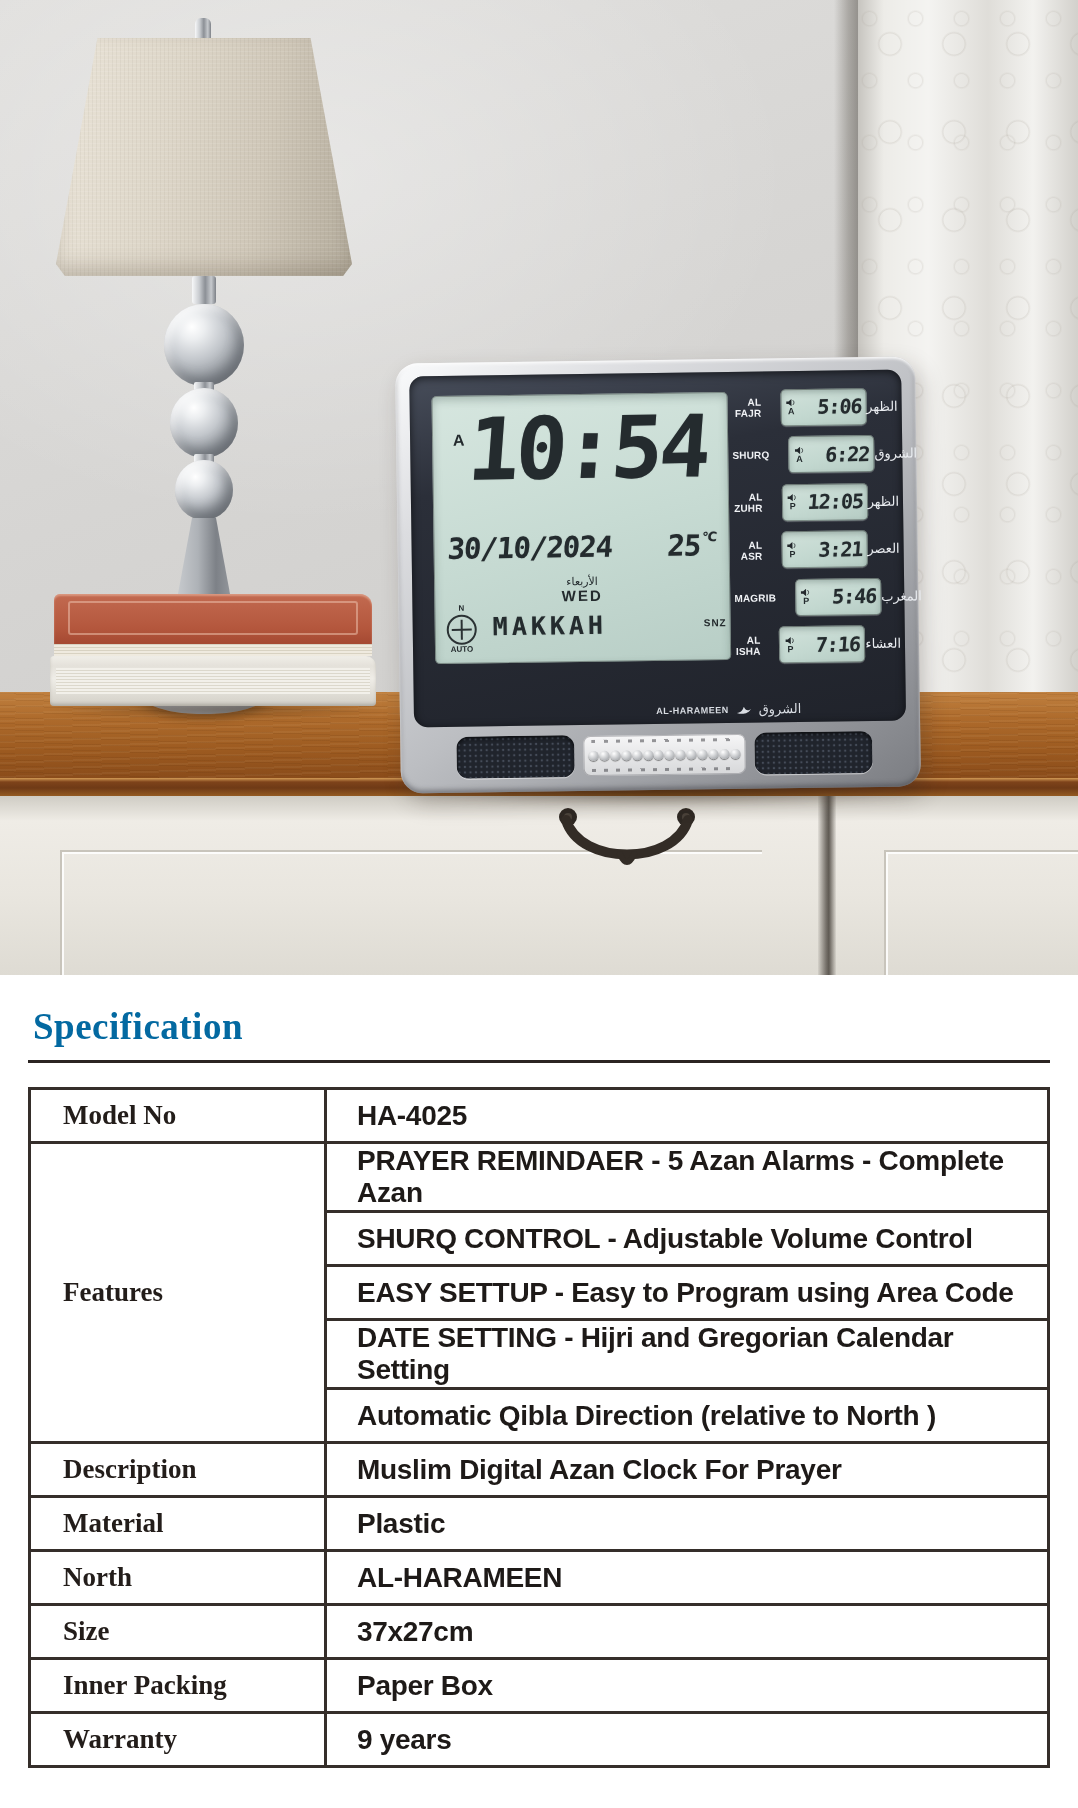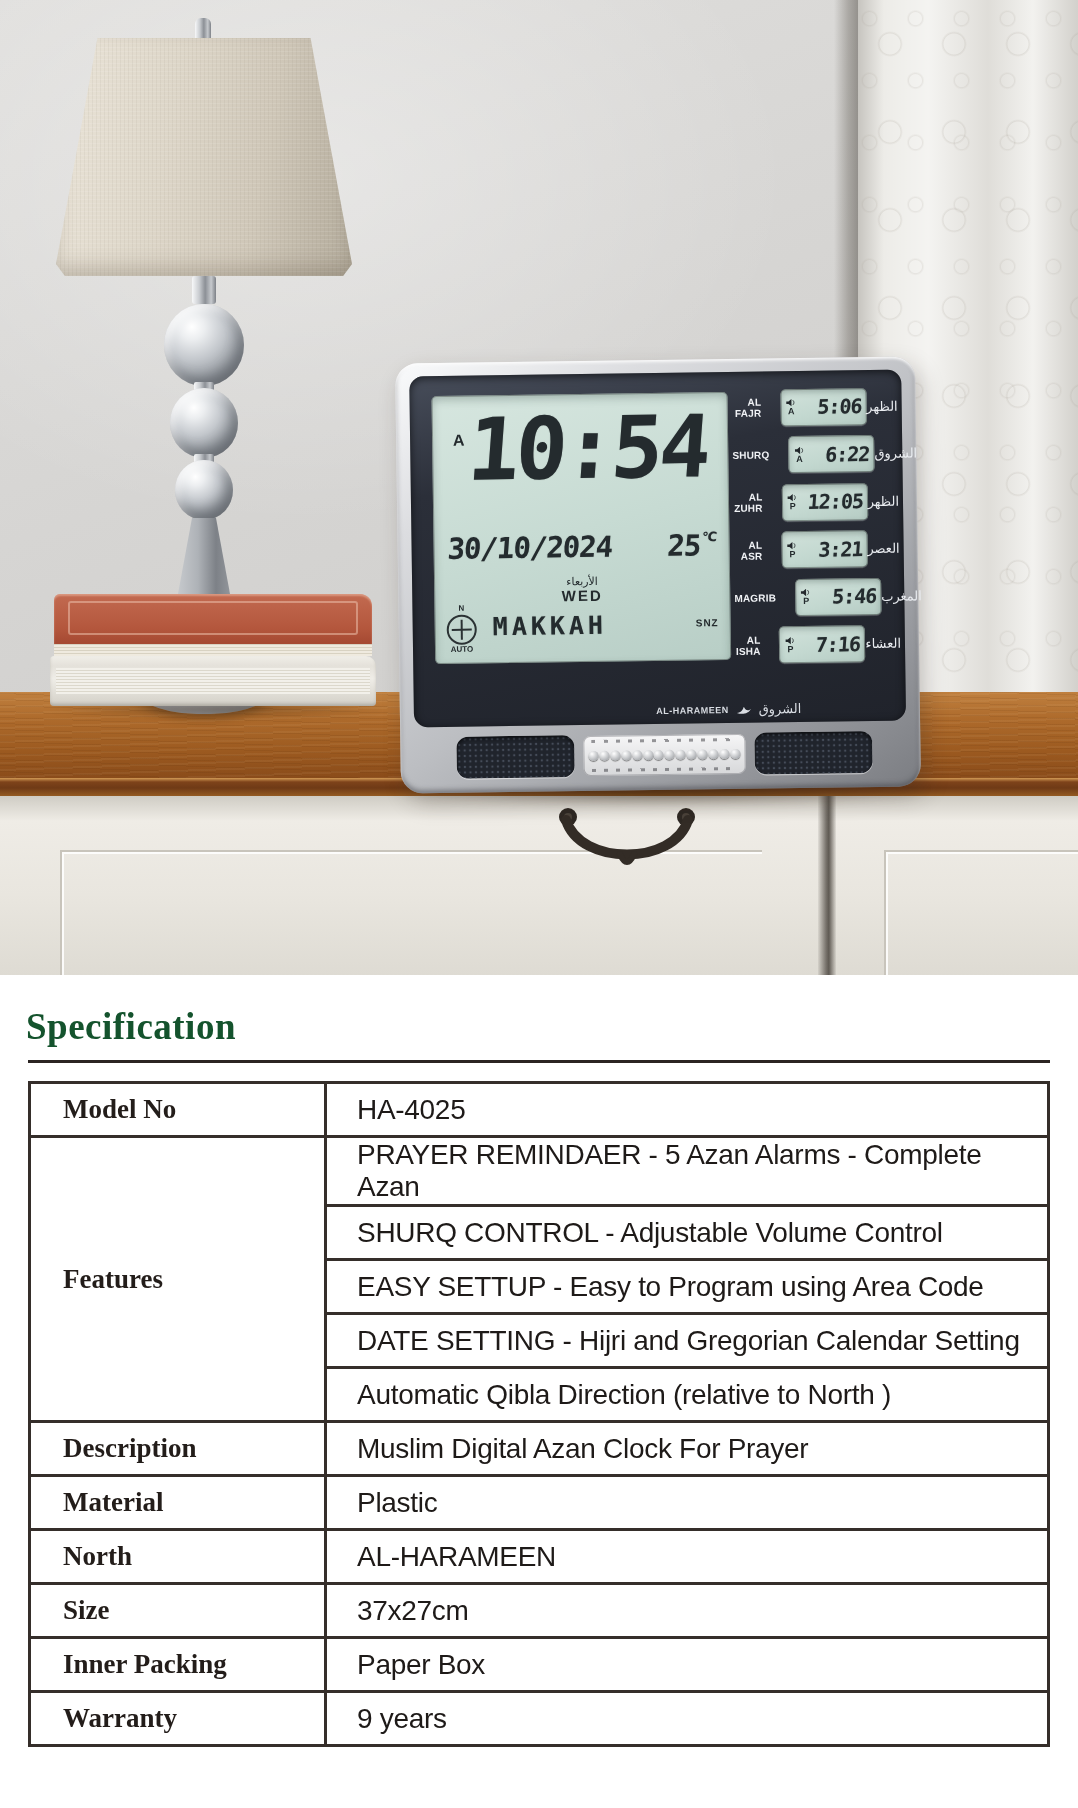--- a/index.html
+++ b/index.html
@@ -110,21 +110,21 @@
   .deg-unit{font-size:13px;font-weight:700;vertical-align:14px;margin-left:1px;font-family:"DejaVu Sans",sans-serif;transform:none;}
   .day-row{text-align:center;line-height:1.05;margin-top:2px;}
   .day-ar{display:block;font-size:11px;font-family:"DejaVu Sans",sans-serif;}
   .day-en{display:block;font-size:15px;font-weight:700;letter-spacing:2px;}
   .city-row{position:relative;flex:1;}
   .compass-wrap{position:absolute;left:10px;top:0px;width:34px;text-align:center;font-size:8px;font-weight:700;line-height:1.1;}
   .compass{position:relative;width:26px;height:26px;border:2.5px solid #2b3234;border-radius:50%;margin:1px auto;}
   .compass::before{content:"";position:absolute;inset:3px;
     background:linear-gradient(#2b3234,#2b3234) center/100% 2px no-repeat,linear-gradient(#2b3234,#2b3234) center/2px 100% no-repeat;}
   .city-text{position:absolute;left:58px;top:8px;font-size:25px;letter-spacing:4px;transform:none;}
-  .snz{position:absolute;right:12px;top:16px;font-size:10px;font-weight:700;letter-spacing:1px;}
+  .snz{position:absolute;right:4px;top:16px;font-size:10px;font-weight:700;letter-spacing:1px;}
 
   .prayer-col{position:absolute;left:322px;top:16px;right:4px;height:278px;
     display:flex;flex-direction:column;justify-content:space-between;}
   .prayer-row{display:flex;align-items:center;height:40px;}
   .p-label{width:54px;font-size:10px;font-weight:700;color:#f0f2f5;text-align:right;padding-right:19px;letter-spacing:.2px;}
   .p-lcd{width:86px;height:37px;border-radius:5px;flex:none;display:flex;align-items:center;padding:2px 5px 2px 4px;box-sizing:border-box;
     background:linear-gradient(165deg,#d2e2db 0%,#c3d8d0 55%,#b5cbc3 100%);
     box-shadow:inset 0 0 0 1px rgba(0,0,0,.35),inset 0 3px 6px rgba(30,50,45,.3),0 1px 0 rgba(255,255,255,.18);}
   .p-ind{width:14px;display:flex;flex-direction:column;align-items:center;gap:0px;color:#242b2e;}
   .p-ind .ap{font-size:9px;font-weight:700;line-height:1;font-family:"Liberation Sans",sans-serif;}
@@ -149,25 +149,25 @@
   .btn-strip::before,.btn-strip::after{content:"";position:absolute;left:8px;right:8px;height:3px;
     background:repeating-linear-gradient(90deg,rgba(70,70,75,.55) 0 4px,transparent 4px 12.2px);}
   .btn-strip::before{top:4px;}
   .btn-strip::after{bottom:4px;}
   .cbtn{width:10px;height:10px;border-radius:50%;flex:none;
     background:radial-gradient(circle at 35% 30%,#ffffff,#c2c4c7 55%,#8f9296);
     box-shadow:0 1px 1px rgba(0,0,0,.45);}
 
   
   .spec{position:absolute;left:0;top:975px;width:1078px;padding:0;}
-  .spec-heading{margin:30px 0 0 26px;font-family:"Liberation Serif",serif;font-weight:700;
-    font-size:37px;color:#14532d;letter-spacing:.5px;}
+  .spec-heading{margin:30px 0 0 33px;font-family:"Liberation Serif",serif;font-weight:700;
+    font-size:37px;color:#0369a1;letter-spacing:.5px;}
   .spec-rule{margin:12px 28px 0 28px;height:3px;background:#2b2422;}
-  .spec-table{margin:18px 28px 0 28px;border-collapse:collapse;width:1022px;table-layout:fixed;}
-  .spec-table td{border:3px solid #352e2a;height:49px;vertical-align:middle;}
+  .spec-table{margin:24px 28px 0 28px;border-collapse:collapse;width:1022px;table-layout:fixed;}
+  .spec-table td{border:3px solid #352e2a;height:49px;vertical-align:middle;font-weight:bold;}
   .spec-table col.c1{width:296px;}
   td.k{font-family:"Liberation Serif",serif;font-weight:700;font-size:27px;color:#231d1a;padding-left:32px;}
   td.v{font-size:28px;color:#1e1a18;padding-left:30px;letter-spacing:-0.3px;}
 </style>
 </head>
 <body>
 
 <div class="photo">
   <div class="wall-light"></div>
   <div class="curtain-gap"></div>

